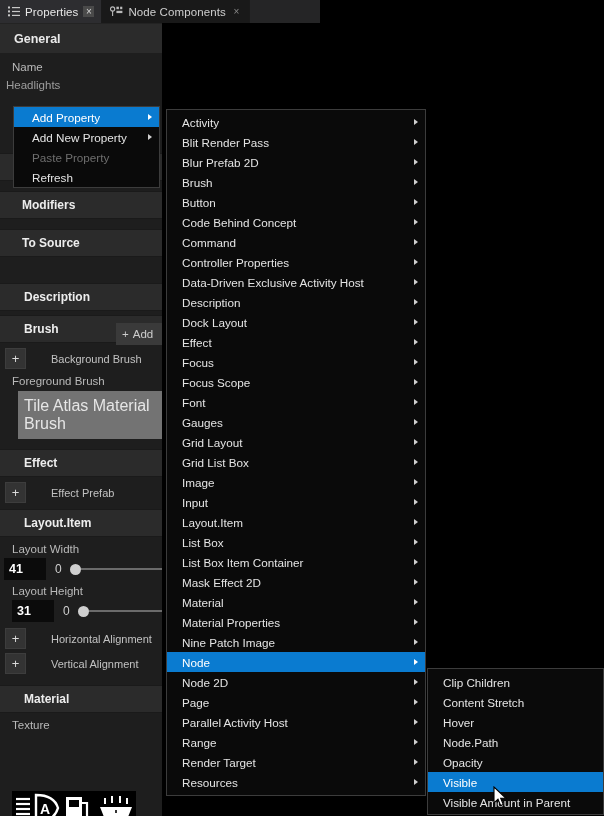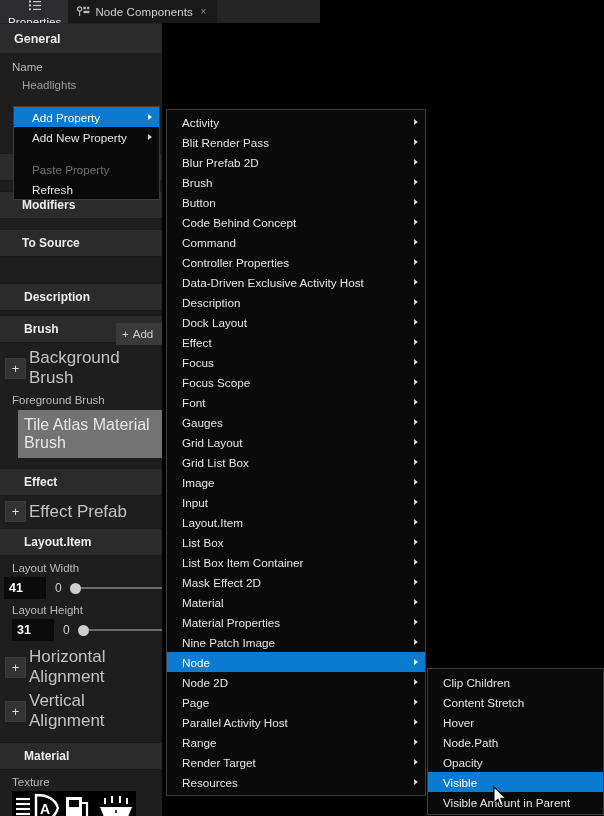--- a/index.html
+++ b/index.html
@@ -19,21 +19,21 @@
   .tabbar {
     position: absolute; left: 0; top: 0; width: 320px; height: 23px;
     background: #252526; display: flex; align-items: stretch;
   }
   .tab {
     display: flex; align-items: center; gap: 5px;
     padding: 0 7px 0 8px; height: 23px;
     font-size: 11.5px; color: #cfcfcf;
     border-right: 1px solid #1a1a1a;
   }
-  .tab.active { background: #2d2d30; color: #e8e8e8; flex-direction: column; }
+  .tab.active { background: #2d2d30; color: #e8e8e8; }
   .tab.inactive { background: #191919; }
   .tab .tlabel { white-space: nowrap; letter-spacing: .1px; }
   .tabclose {
     display:inline-block; width: 11px; height: 11px; line-height: 11px;
     text-align: center; font-size: 10px; color: #8a8a8a;
   }
   .tab.active .tabclose { background: #4a4a4a; color:#d6d6d6; }
 
   .ico { display:inline-block; flex:none; }
   .ico svg { display:block; }
@@ -57,30 +57,30 @@
 
   .secthdr {
     height: 28px; width: 170px; background: #2b2b2b;
     display:flex; align-items:center; padding-left: 22px;
     font-size: 12px; font-weight: bold; color:#ededed;
     border-top:1px solid #1a1a1a; border-bottom:1px solid #1a1a1a;
   }
   .secthdr.wide { width: 162px; }
 
   .fieldlabel { font-size: 11.5px; color:#b9b9b9; padding-left: 12px; }
-  .fieldvalue { font-size: 11.5px; color:#9d9d9d; padding-left: 22px; }
+  .fieldvalue { font-size: 11.5px; color:#9d9d9d; padding-left: 6px; }
 
   .row { display:flex; align-items:center; }
 
   .plusbtn {
     width: 21px; height: 21px; background:#333333; border:1px solid #3d3d3d;
     color:#dcdcdc; font-size:13px; line-height:19px; text-align:center;
     flex: none;
   }
-  .rowlabel { font-size: 17px; color:#c2c2c2; padding-left: 3px; }
+  .rowlabel { font-size: 11px; color:#c2c2c2; padding-left: 25px; }
 
   .valuebox {
     background:#737373; color:#e6e6e6; font-size:16px;
     padding: 6px 6px; display:inline-block;
   }
   .numbox {
     width: 42px; height: 22px; background:#0b0b0b; color:#ffffff;
     font-size:12.5px; font-weight:bold; display:flex; align-items:center;
     padding-left:5px;
   }
@@ -102,21 +102,21 @@
   .texthumb svg { display:block; }
 
   
   .menu { position:absolute; background:#0a0a0a; border:1px solid #3c3c3c; }
   .mi {
     position:relative; display:flex; align-items:center;
     font-size:11.7px; color:#e4e4e4; height:20px; padding-left:18px;
     white-space:nowrap;
   }
   .mi.sel { background:#0a7bd0; color:#ffffff; }
-  .mi.disabled { color:#6e6e6e;margin-top:12px; }
+  .mi.disabled { color:#6e6e6e; }
   .arrow {
     position:absolute; right:7px; top:50%; margin-top:-3px;
     width:0;height:0; border-left:4px solid #cfcfcf;
     border-top:3.5px solid transparent; border-bottom:3.5px solid transparent;
   }
   .mi.sel .arrow { border-left-color:#ffffff; }
 
   
   #menu1 { left:13px; top:106px; width:147px; }
   #menu1 .mi { height:20px; }

